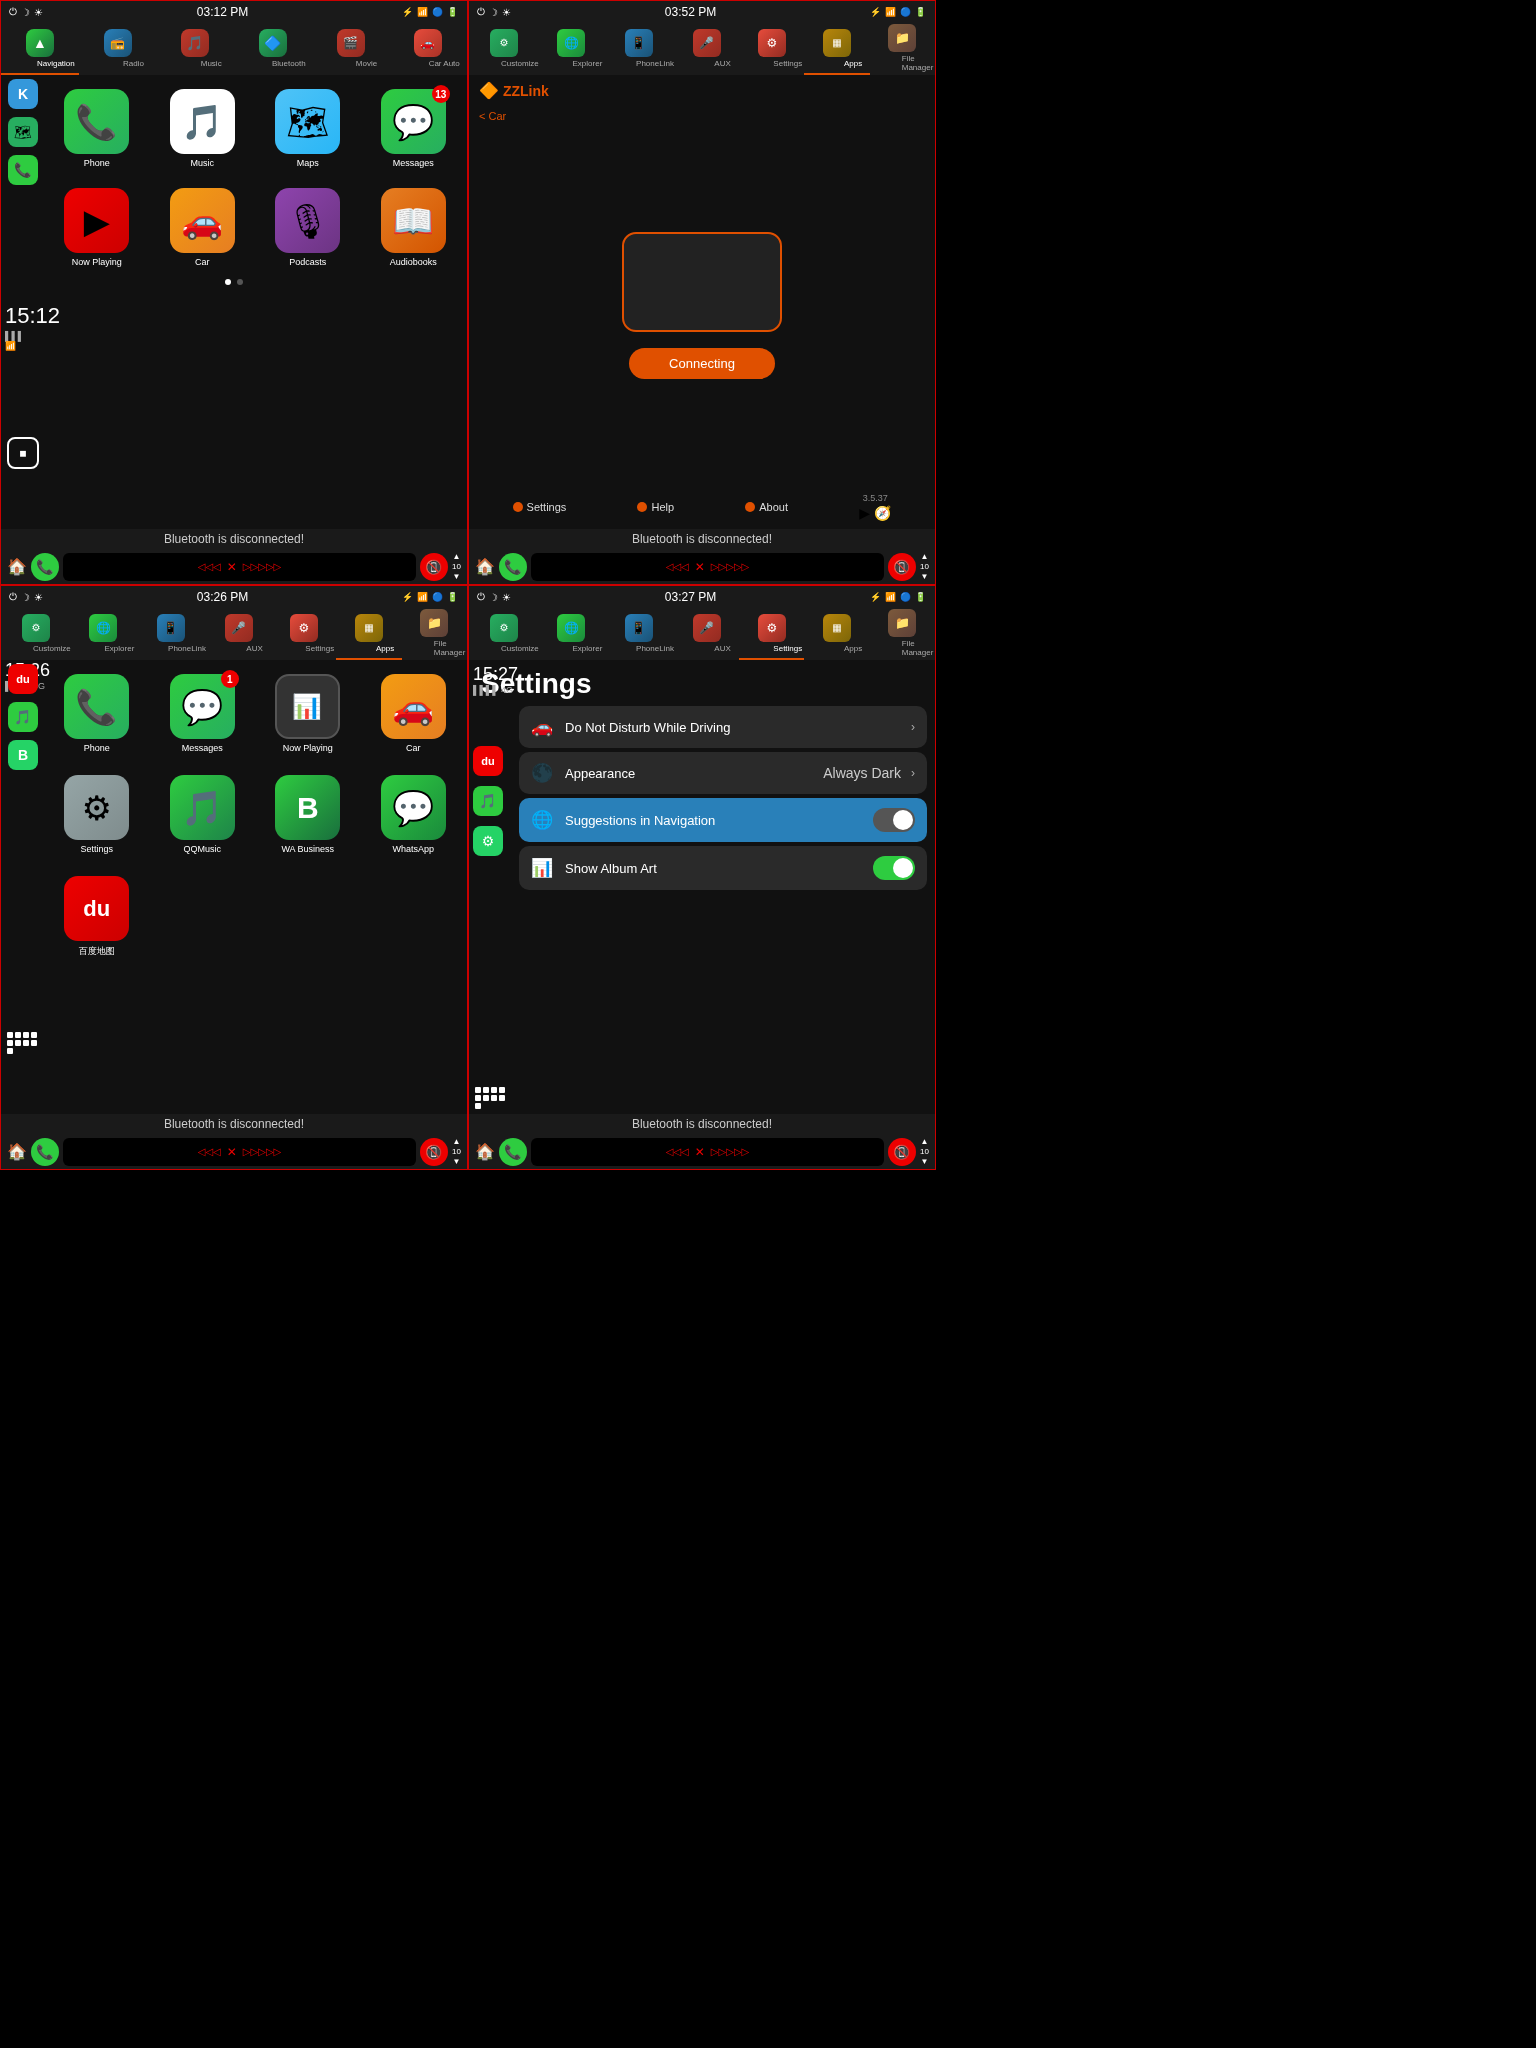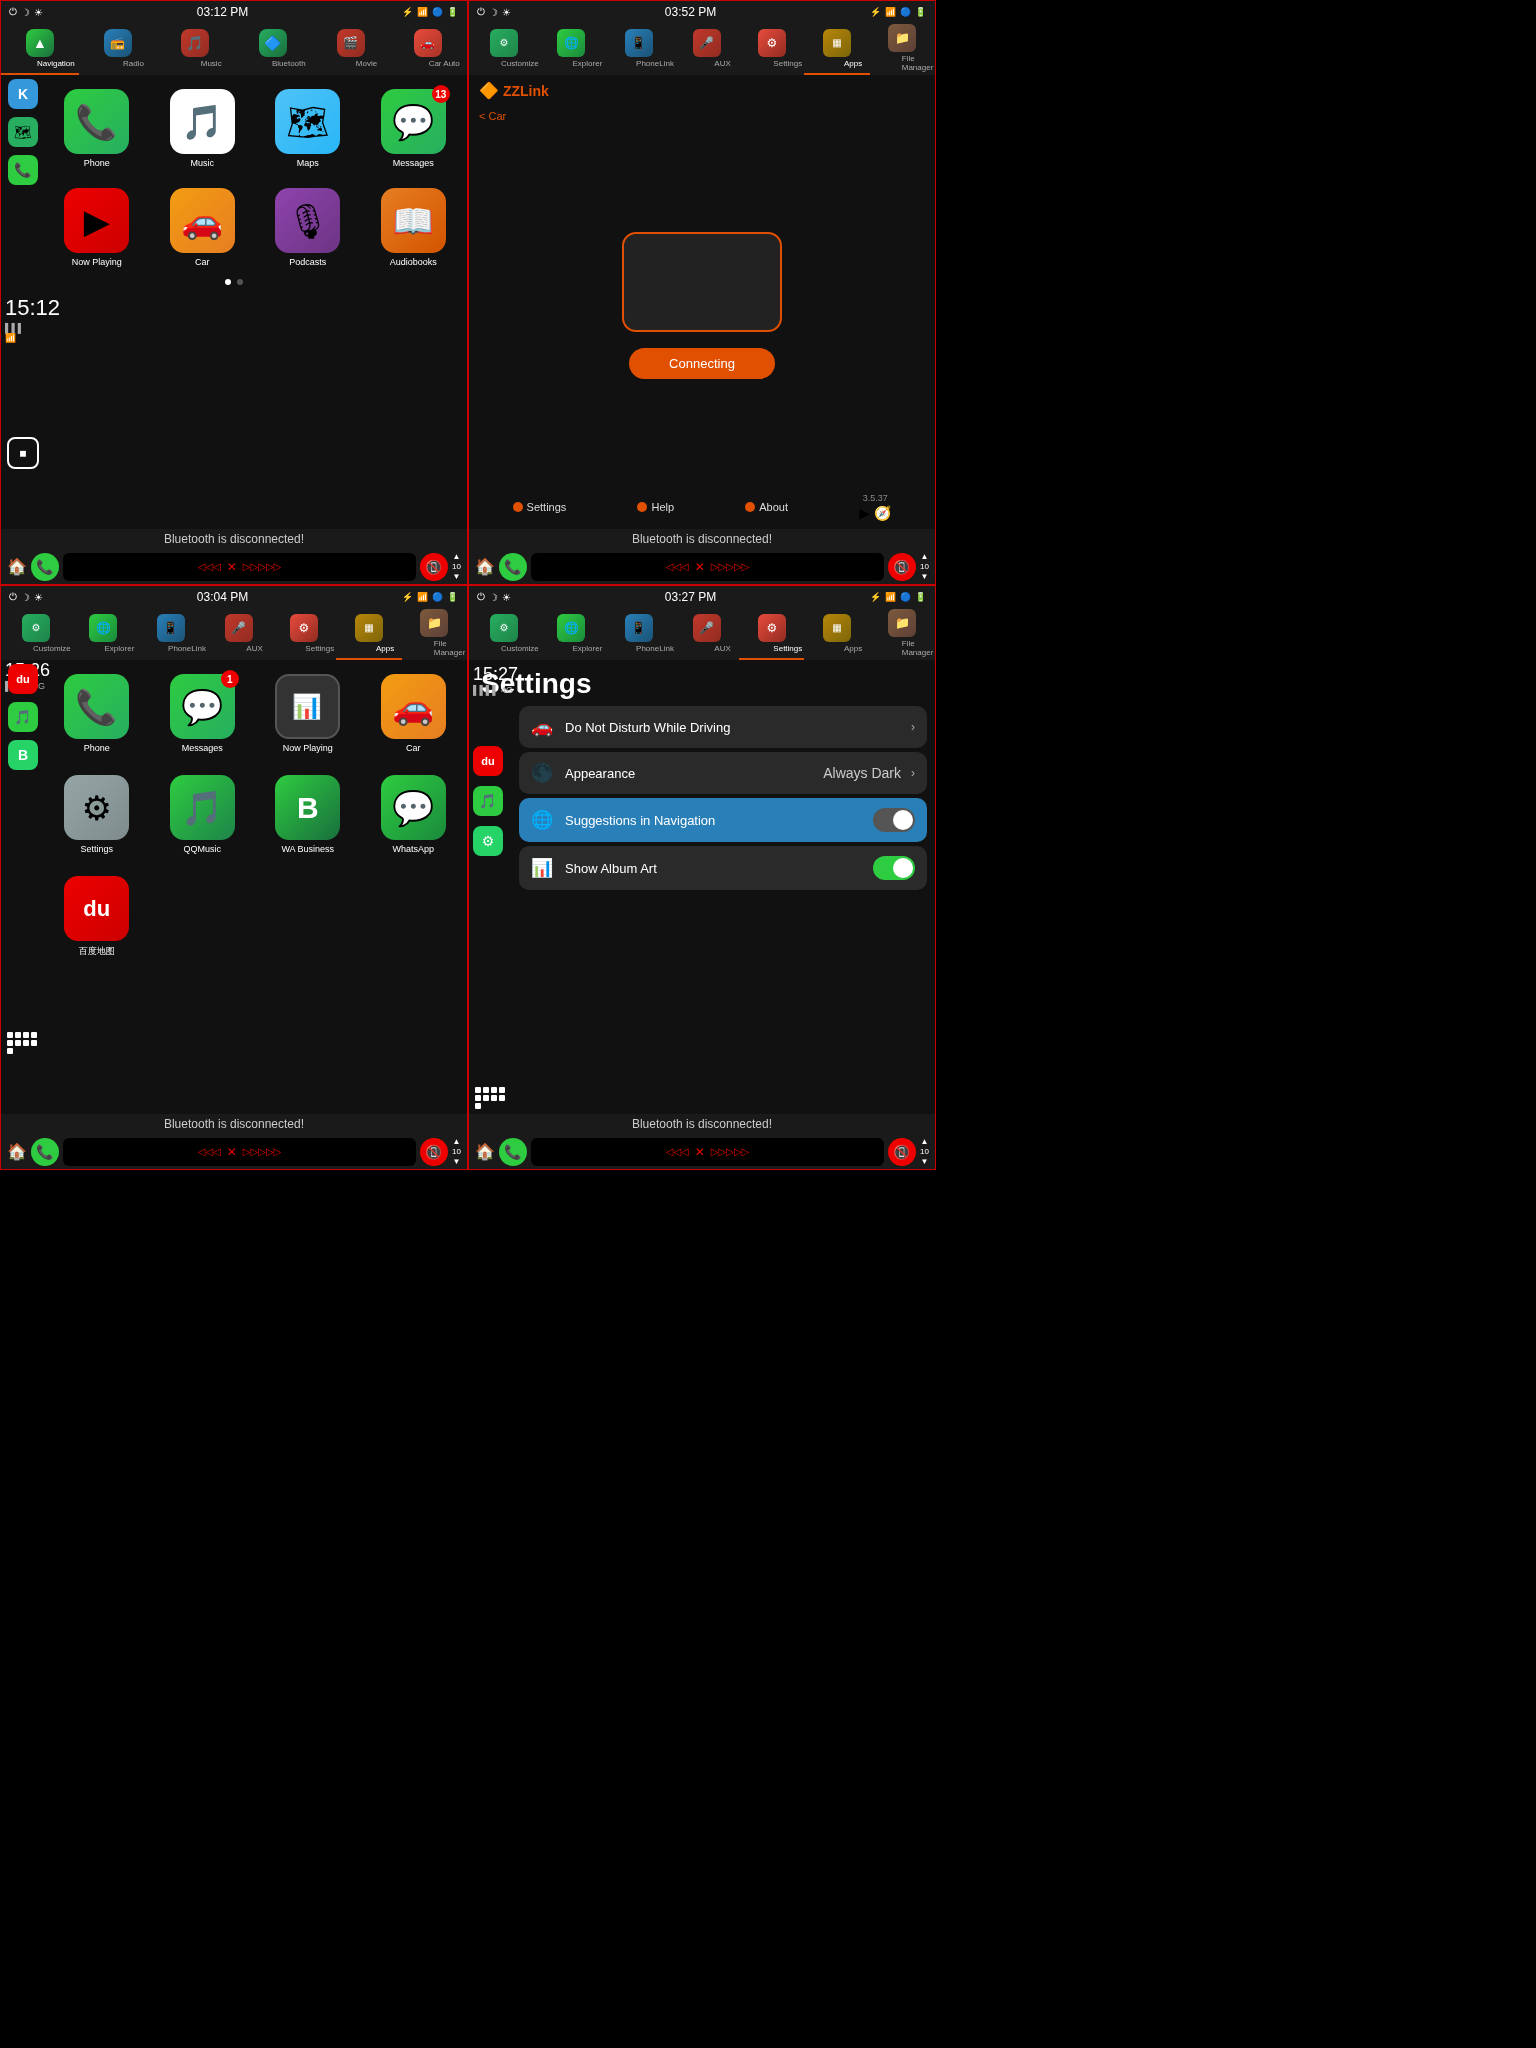--- a/index.html
+++ b/index.html
@@ -133,21 +133,21 @@
       width: 18px; height: 18px;
       font-size: 10px;
       display: flex; align-items: center; justify-content: center;
       font-weight: bold;
     }
 
     
     .time-display {
       position: absolute;
       left: 4px;
-      top: 220px;
+      top: 228px;
       color: #fff;
     }
     .time-display .big-time { font-size: 22px; font-weight: 300; }
     .signal-info { font-size: 9px; color: #aaa; margin-top: 2px; }
 
     
     .page-dots {
       display: flex;
       justify-content: center;
       gap: 6px;
@@ -668,21 +668,21 @@
 </div>
 
 <div class="quadrant">
 
   <div class="status-bar">
     <div class="left-icons">
       <span style="font-size:10px;color:#fff;">⏻</span>
       <span style="font-size:10px;color:#fff;">☽</span>
       <span style="font-size:10px;color:#fff;">☀</span>
     </div>
-    <span class="time">03:04 PM</span>
+    <span class="time">03:26 PM</span>
     <div class="right-icons">
       <span>⚡</span>
       <span>📶</span>
       <span>🔵</span>
       <span>🔋</span>
     </div>
   </div>
 
   <div class="top-nav">
     <div class="nav-item">

